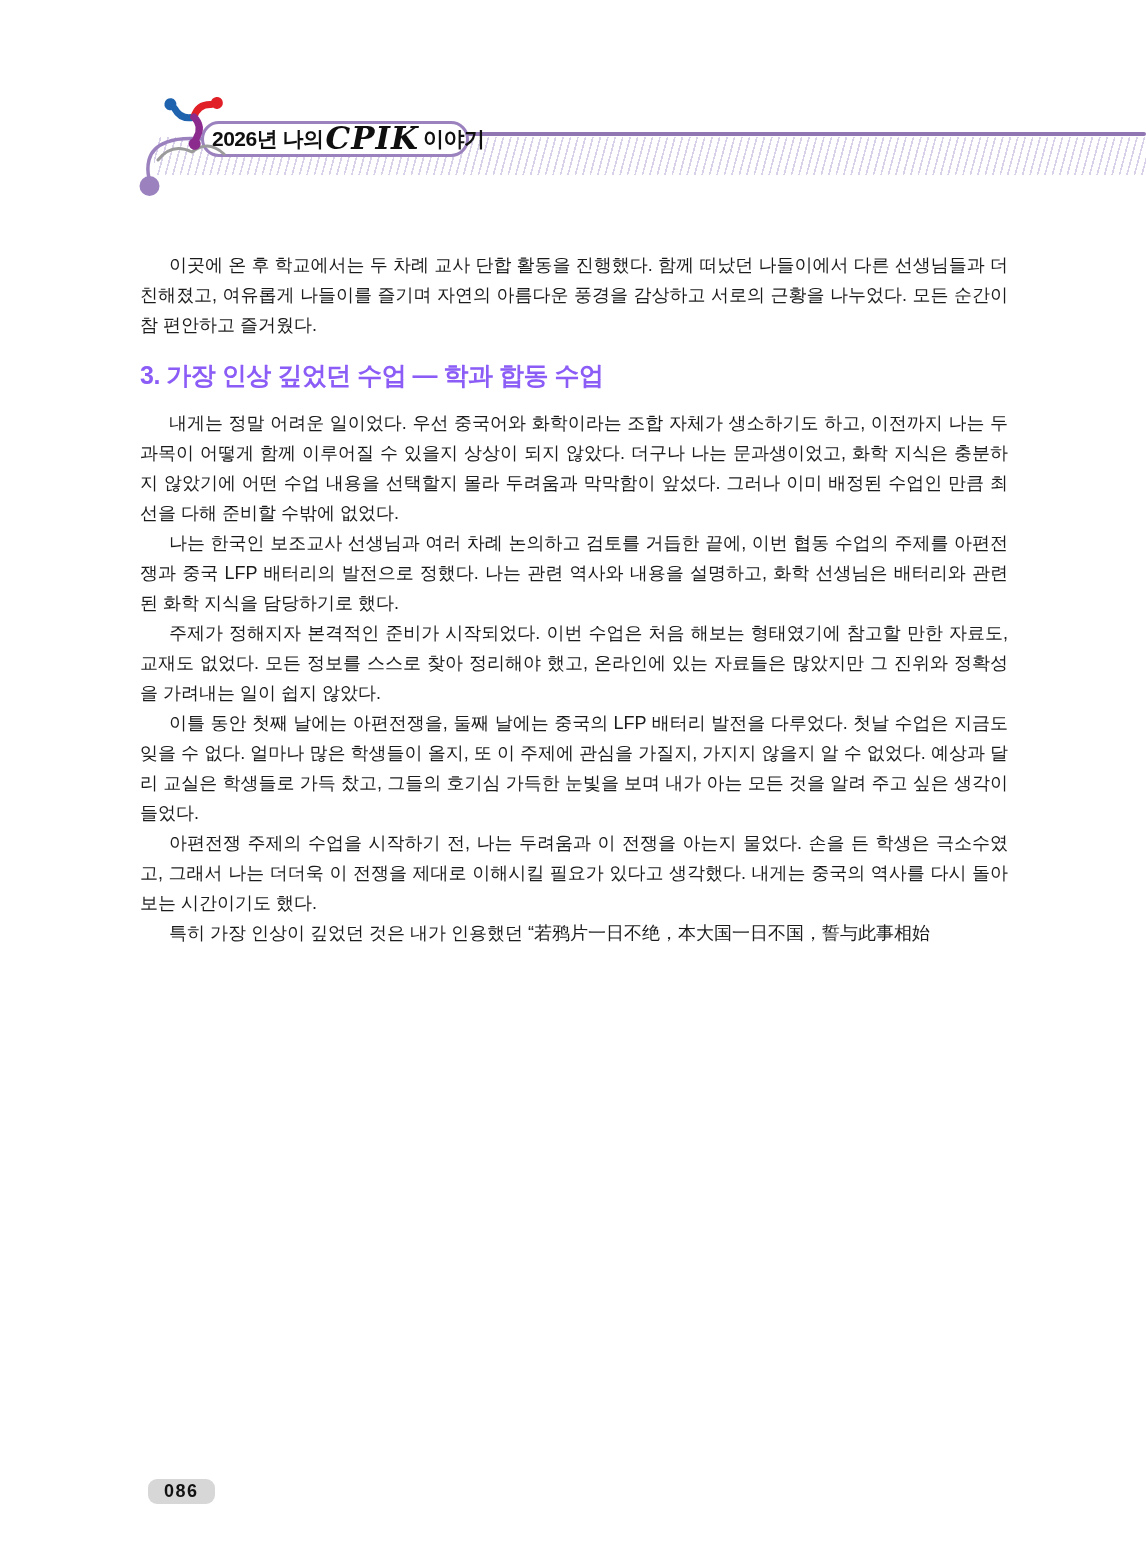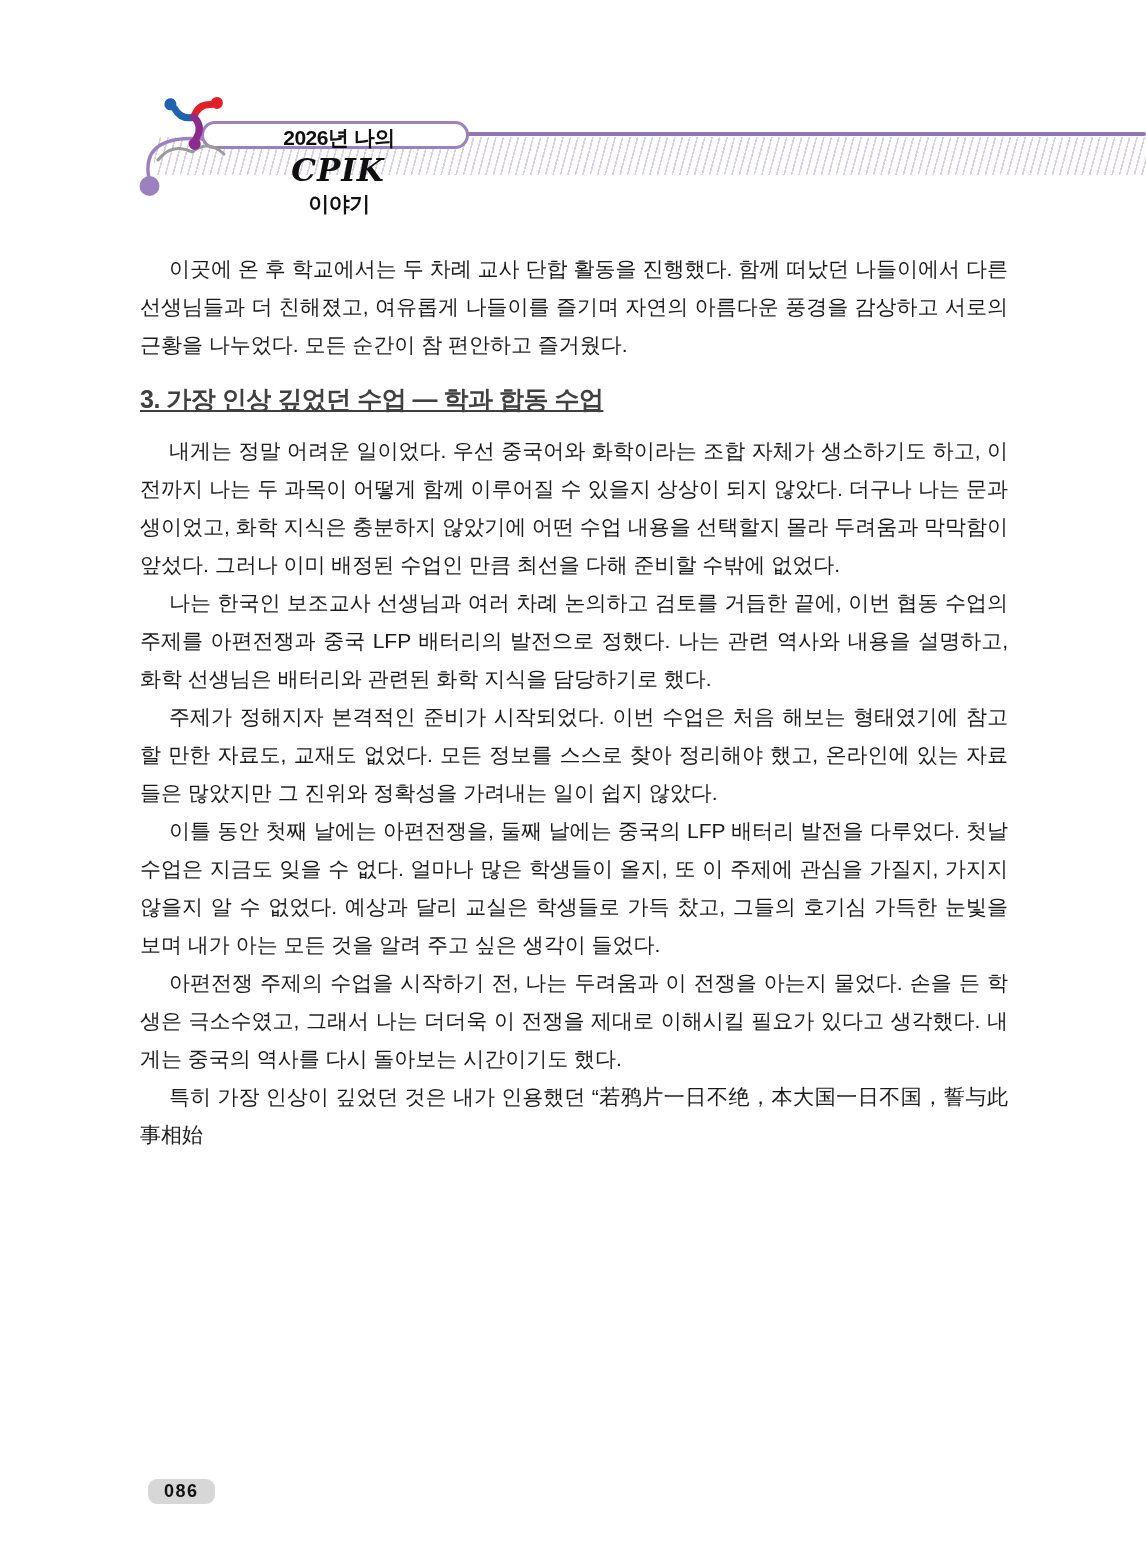--- a/index.html
+++ b/index.html
@@ -13,47 +13,47 @@
     position:absolute; left:154px; right:0; top:137px; height:38px;
     background:repeating-linear-gradient(105deg,
       rgba(255,255,255,0) 0px, rgba(255,255,255,0) 5.6px,
       #d9d0e9 5.6px, #d9d0e9 7.2px);
   }
   .header-line {
     position:absolute; left:330px; right:0; top:132px; height:4px;
     background:#9077b4; border-radius:2px;
   }
   .title-pill {
-    position:absolute; left:201px; top:121px; width:268px; height:28px;
+    position:absolute; left:201px; top:121px; width:268px; height:36px;
     box-sizing:border-box; background:#ffffff; border:3px solid #9b82bf;
     border-radius:19px; display:flex; align-items:center; padding-left:8px;
-    z-index:3; white-space:nowrap;flex-direction:column;
+    z-index:3; white-space:nowrap;
   }
   .t-year, .t-suffix {
     font-size:21px; font-weight:bold; color:#0f0f0f; letter-spacing:-0.5px;
   }
   .t-brand {
     font-family:"DejaVu Serif","Liberation Serif",serif; font-style:italic;
     font-weight:bold; font-size:31px; color:#0f0f0f; margin:0 4px 2px 2px;
     letter-spacing:1px;
   }
   .logo-svg { position:absolute; left:156px; top:84px; z-index:4; }
   .tail-svg { position:absolute; left:130px; top:128px; z-index:2; }
 
   
   .content {
     position:absolute; left:140px; top:250px; width:868px; color:#1b1b1b;
   }
   .content p {
-    margin:0; font-size:21px; line-height:38px; text-align:justify;
+    margin:0; font-size:18px; line-height:30px; text-align:justify;
     text-indent:29px;
   }
   .section-heading {
-    font-size:25px; font-weight:bold; color:#404040;
-    margin:20px 0 18px 0; line-height:30px; letter-spacing:-0.5px;text-decoration:underline;
+    font-size:25px; font-weight:bold; color:#8b5cf6;
+    margin:20px 0 18px 0; line-height:30px; letter-spacing:-0.5px;
   }
 
   
   .page-badge {
     position:absolute; left:148px; top:1440px; background:#d7d7d7;
     border-radius:9px; padding:2px 16px; font-size:18px; font-weight:bold;
     color:#111111; letter-spacing:1.5px;margin-top:39px;
   }
 </style>
 </head>

